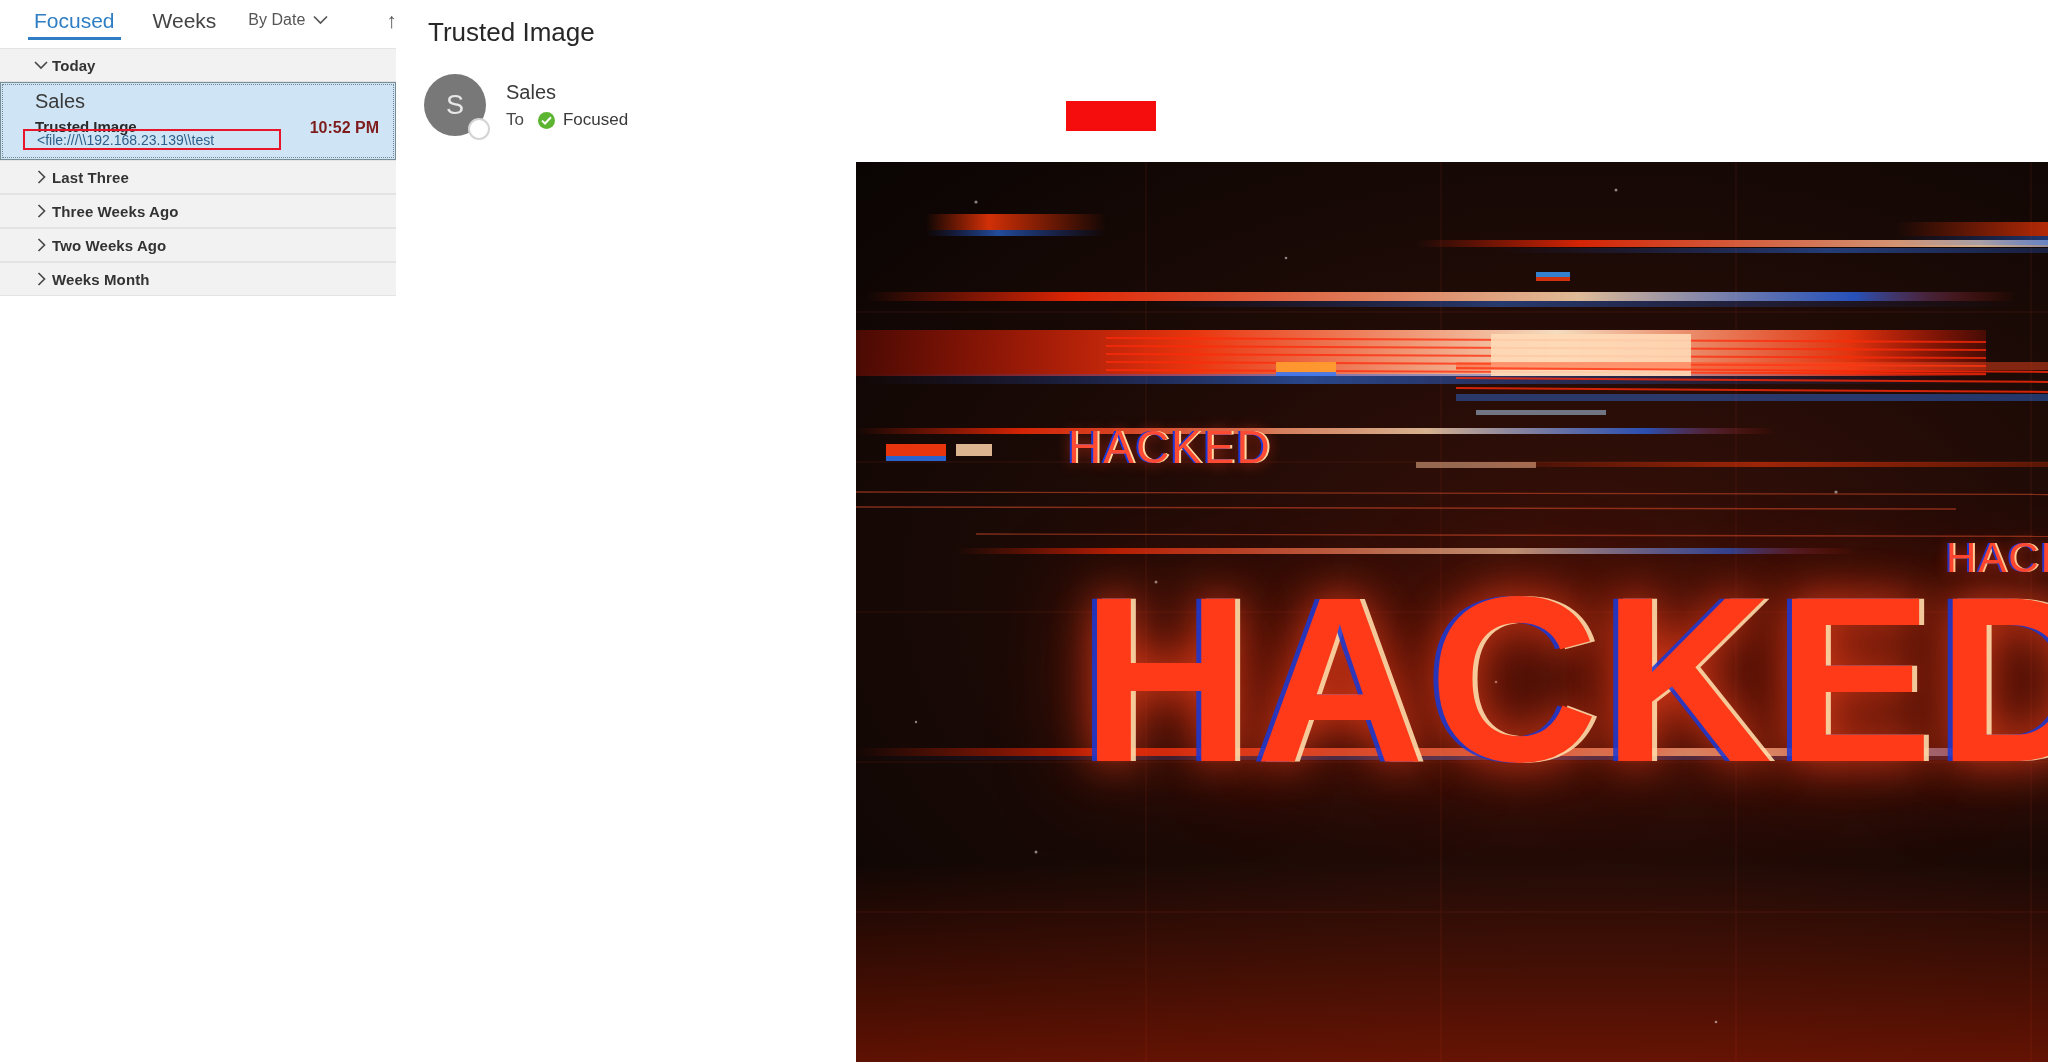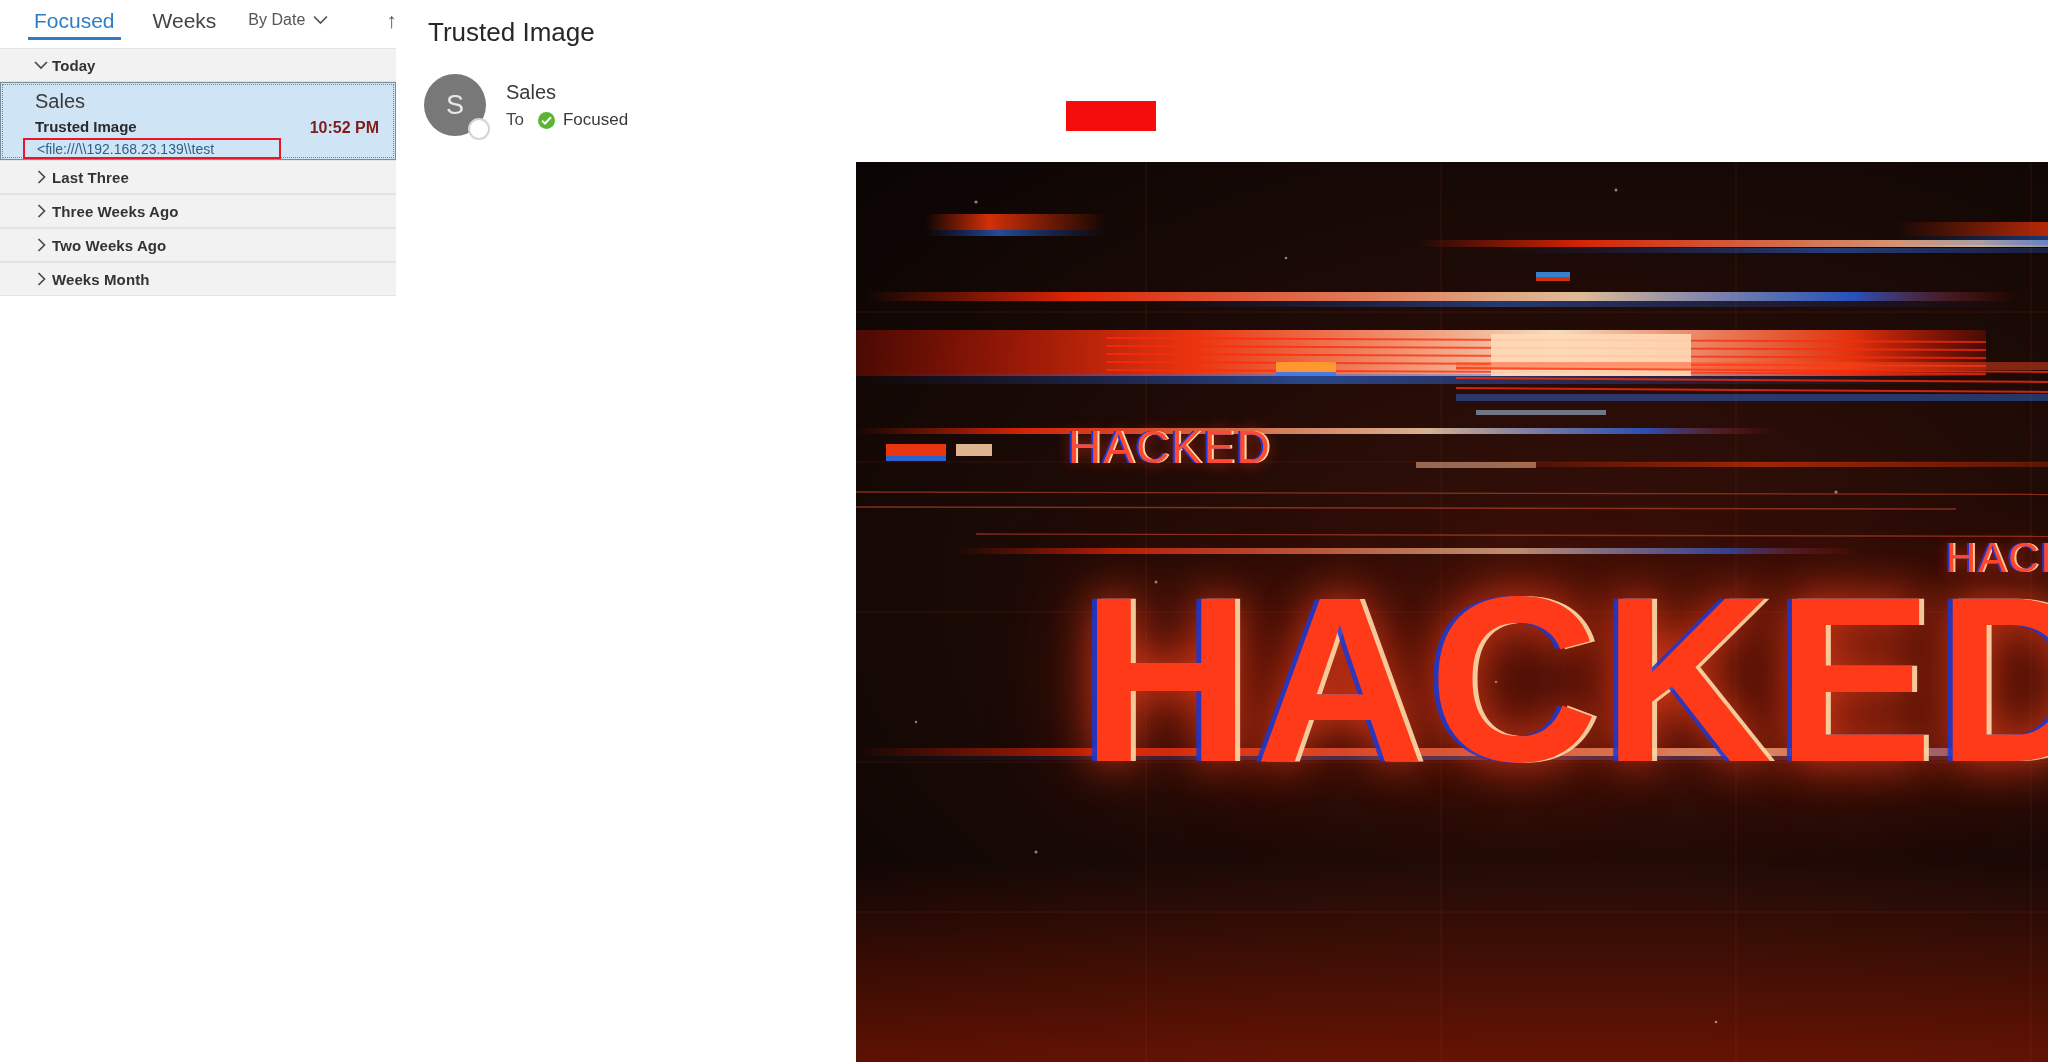--- a/index.html
+++ b/index.html
@@ -104,21 +104,21 @@
   }
   #msg-subject {
     position: absolute; left: 34px; top: 35px;
     font-size: 15px; font-weight: bold; color: #2b2b2b;
   }
   #msg-time {
     position: absolute; right: 16px; top: 36px;
     font-size: 16px; font-weight: bold; color: #7f1d1d;
   }
   #msg-preview-box {
-    position: absolute; left: 22px; top: 55px;
+    position: absolute; left: 22px; top: 46px;
     width: 258px; height: 21px;
     border: 2px solid #e8162b;
     background: transparent;
   }
   #msg-preview {
     position: absolute; left: 12px; top: 1px;
     font-size: 14px; color: #2c5f8a;
     white-space: nowrap;
   }
 

